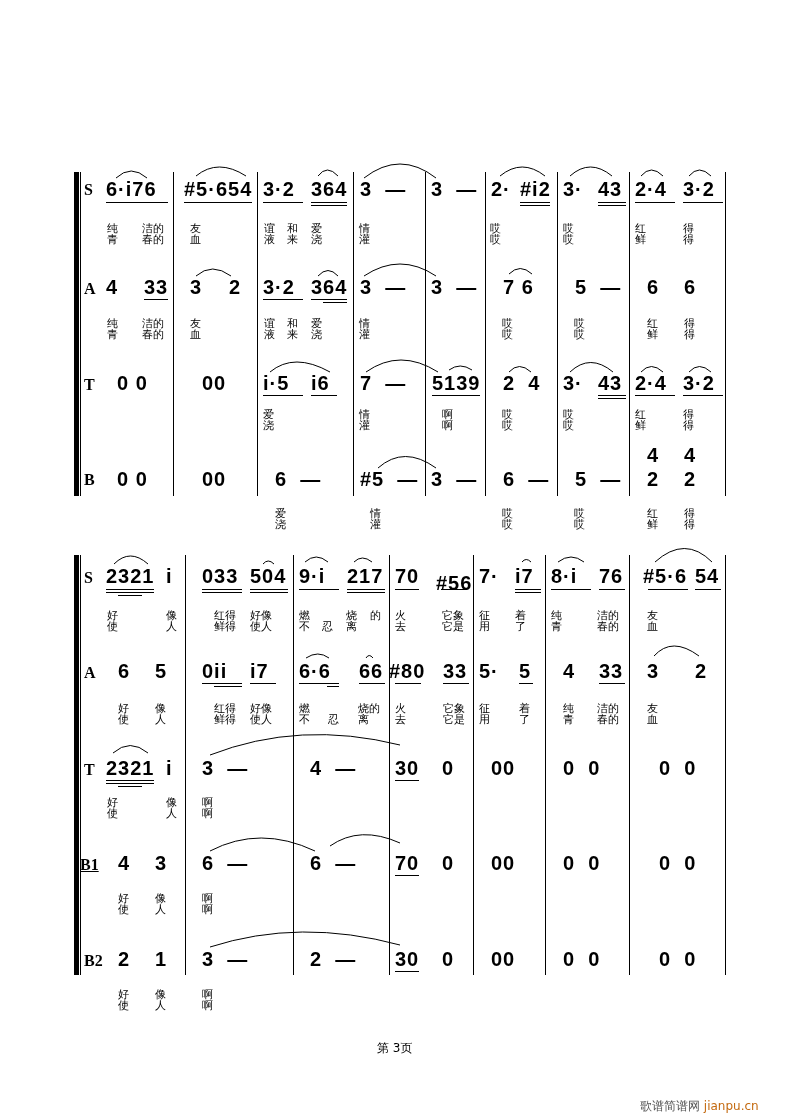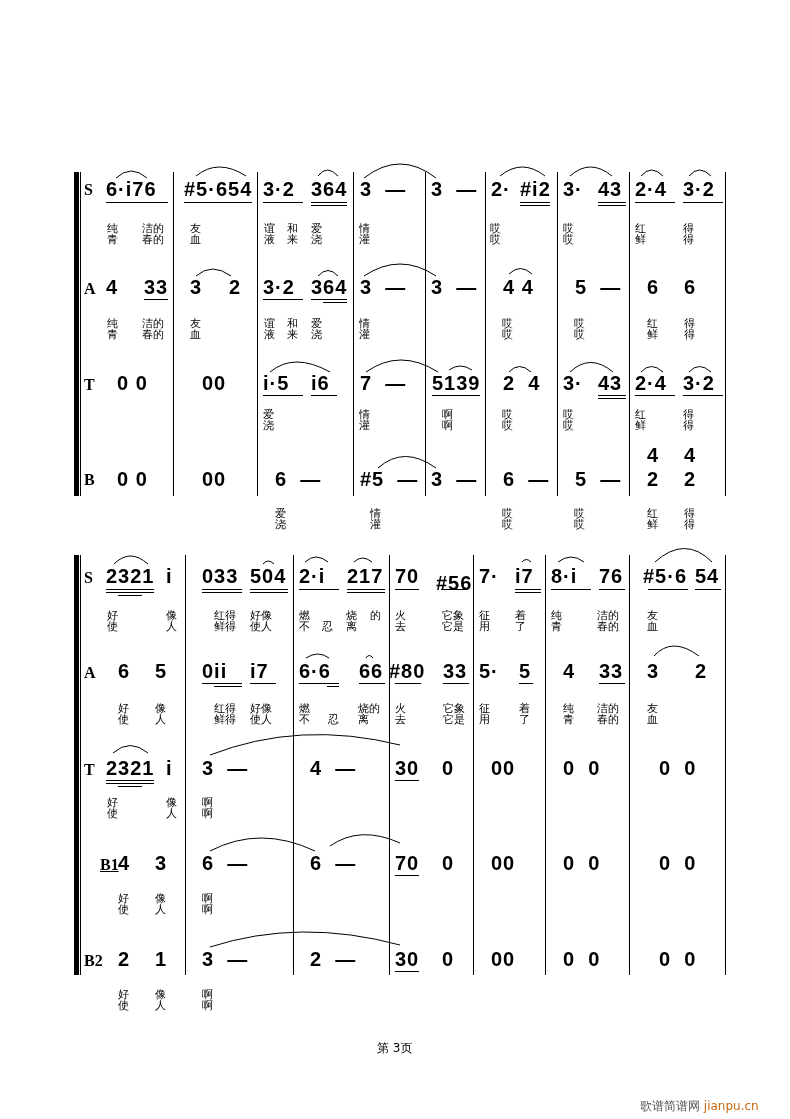--- a/index.html
+++ b/index.html
@@ -83,21 +83,21 @@
 
   <div class="part-label" style="left:84px; top:280px;">A</div>
   <div class="note" style="left:106px; top:276px;">4</div>
   <div class="note" style="left:144px; top:276px;">33</div>
   <div class="note" style="left:190px; top:276px;">3</div>
   <div class="note" style="left:229px; top:276px;">2</div>
   <div class="note" style="left:263px; top:276px;">3·2</div>
   <div class="note" style="left:311px; top:276px;">364</div>
   <div class="note" style="left:360px; top:276px;">3  —</div>
   <div class="note" style="left:431px; top:276px;">3  —</div>
-  <div class="note" style="left:503px; top:276px;">4 4</div>
+  <div class="note" style="left:503px; top:276px;">7 6</div>
   <div class="note" style="left:575px; top:276px;">5  —</div>
   <div class="note" style="left:647px; top:276px;">6</div>
   <div class="note" style="left:684px; top:276px;">6</div>
   <div class="ul1" style="left:144px; top:299px; width:24px;"></div>
   <div class="ul1" style="left:263px; top:299px; width:40px;"></div>
   <div class="ul1" style="left:311px; top:299px; width:36px;"></div>
   <div class="ul1" style="left:323px; top:302px; width:24px;"></div>
 
   <div class="lyric" style="left:107px; top:318px;">纯</div>
   <div class="lyric" style="left:142px; top:318px;">洁的</div>
@@ -194,21 +194,21 @@
   <div class="bar" style="left:473px; top:555px; height:420px;"></div>
   <div class="bar" style="left:545px; top:555px; height:420px;"></div>
   <div class="bar" style="left:629px; top:555px; height:420px;"></div>
   <div class="bar" style="left:725px; top:555px; height:420px;"></div>
 
   <div class="part-label" style="left:84px; top:569px;">S</div>
   <div class="note" style="left:106px; top:565px;">2321</div>
   <div class="note" style="left:166px; top:565px;">i</div>
   <div class="note" style="left:202px; top:565px;">033</div>
   <div class="note" style="left:250px; top:565px;">504</div>
-  <div class="note" style="left:299px; top:565px;">2·i</div>
+  <div class="note" style="left:299px; top:565px;">9·i</div>
   <div class="note" style="left:347px; top:565px;">217</div>
   <div class="note" style="left:395px; top:565px;">70</div>
   <div class="note" style="left:436px; top:572px;">#56</div>
   <div class="note" style="left:479px; top:565px;">7·</div>
   <div class="note" style="left:515px; top:565px;">i7</div>
   <div class="note" style="left:551px; top:565px;">8·i</div>
   <div class="note" style="left:599px; top:565px;">76</div>
   <div class="note" style="left:643px; top:565px;">#5·6</div>
   <div class="note" style="left:695px; top:565px;">54</div>
   <div class="ul1" style="left:106px; top:589px; width:48px;"></div>
@@ -327,21 +327,21 @@
   <div class="ul1" style="left:106px; top:783px; width:48px;"></div>
   <div class="ul1" style="left:118px; top:786px; width:24px;"></div>
   <div class="ul1" style="left:395px; top:780px; width:24px;"></div>
   <div class="lyric" style="left:107px; top:797px;">好</div>
   <div class="lyric" style="left:166px; top:797px;">像</div>
   <div class="lyric" style="left:202px; top:797px;">啊</div>
   <div class="lyric" style="left:107px; top:808px;">使</div>
   <div class="lyric" style="left:166px; top:808px;">人</div>
   <div class="lyric" style="left:202px; top:808px;">啊</div>
 
-  <div class="part-label" style="left:100px; top:856px;text-decoration:underline;">B1</div>
+  <div class="part-label" style="left:80px; top:856px;text-decoration:underline;">B1</div>
   <div class="note" style="left:118px; top:852px;">4</div>
   <div class="note" style="left:155px; top:852px;">3</div>
   <div class="note" style="left:202px; top:852px;">6  —</div>
   <div class="note" style="left:310px; top:852px;">6  —</div>
   <div class="note" style="left:395px; top:852px;">70</div>
   <div class="note" style="left:442px; top:852px;">0</div>
   <div class="note" style="left:491px; top:852px;">00</div>
   <div class="note" style="left:563px; top:852px;">0  0</div>
   <div class="note" style="left:659px; top:852px;">0  0</div>
   <div class="ul1" style="left:395px; top:875px; width:24px;"></div>

